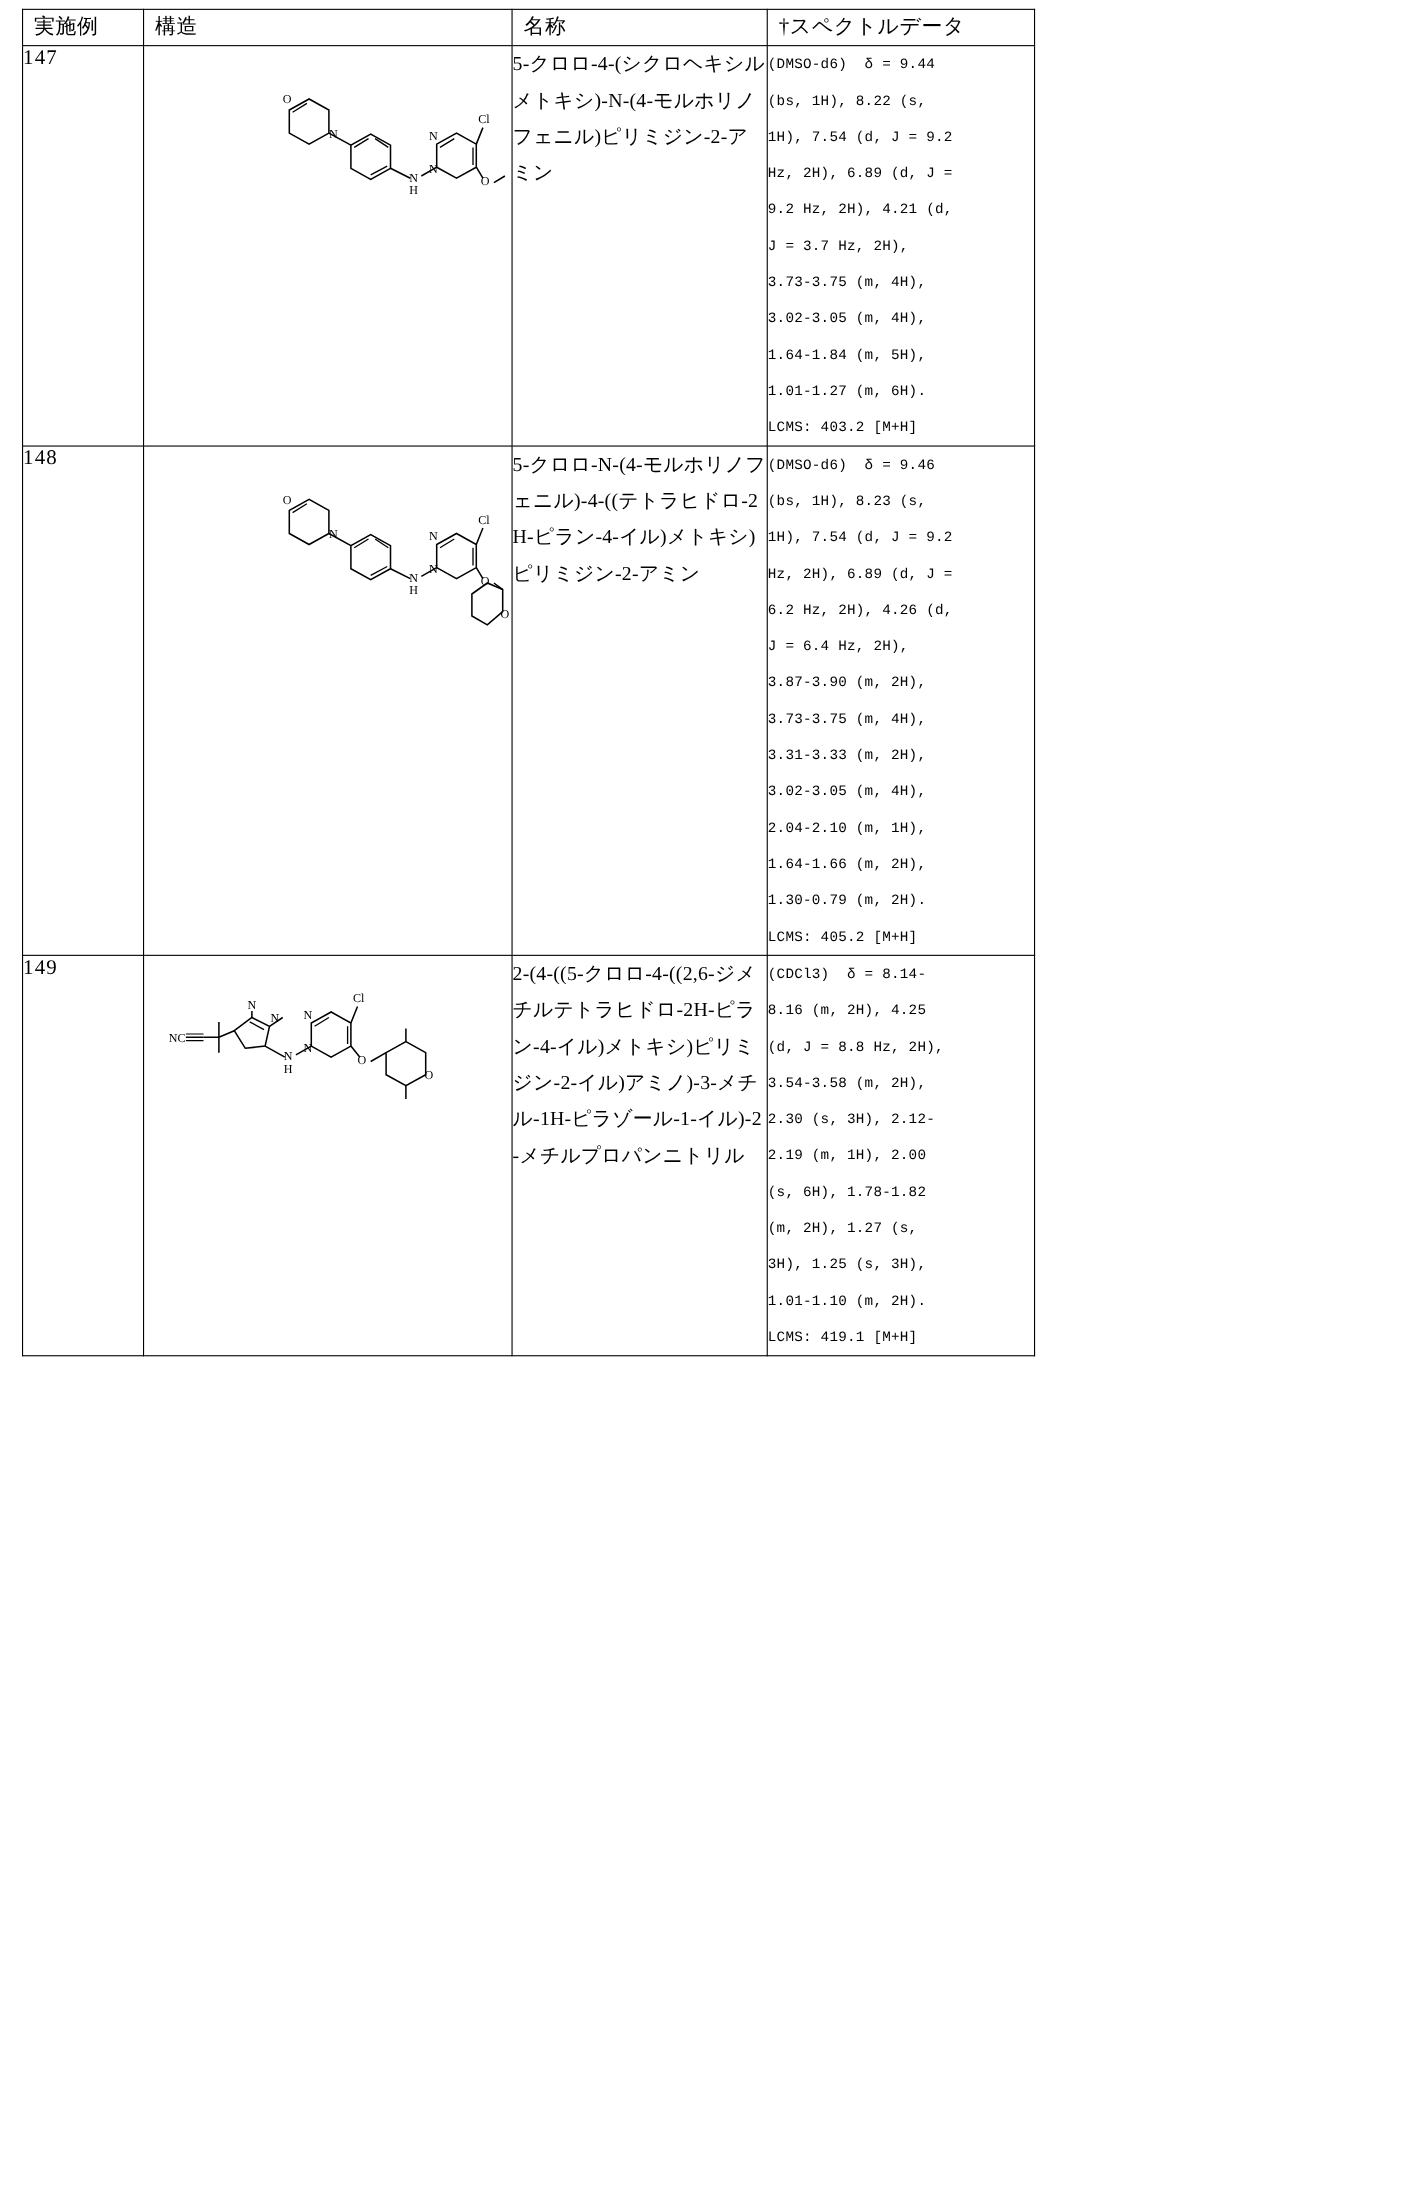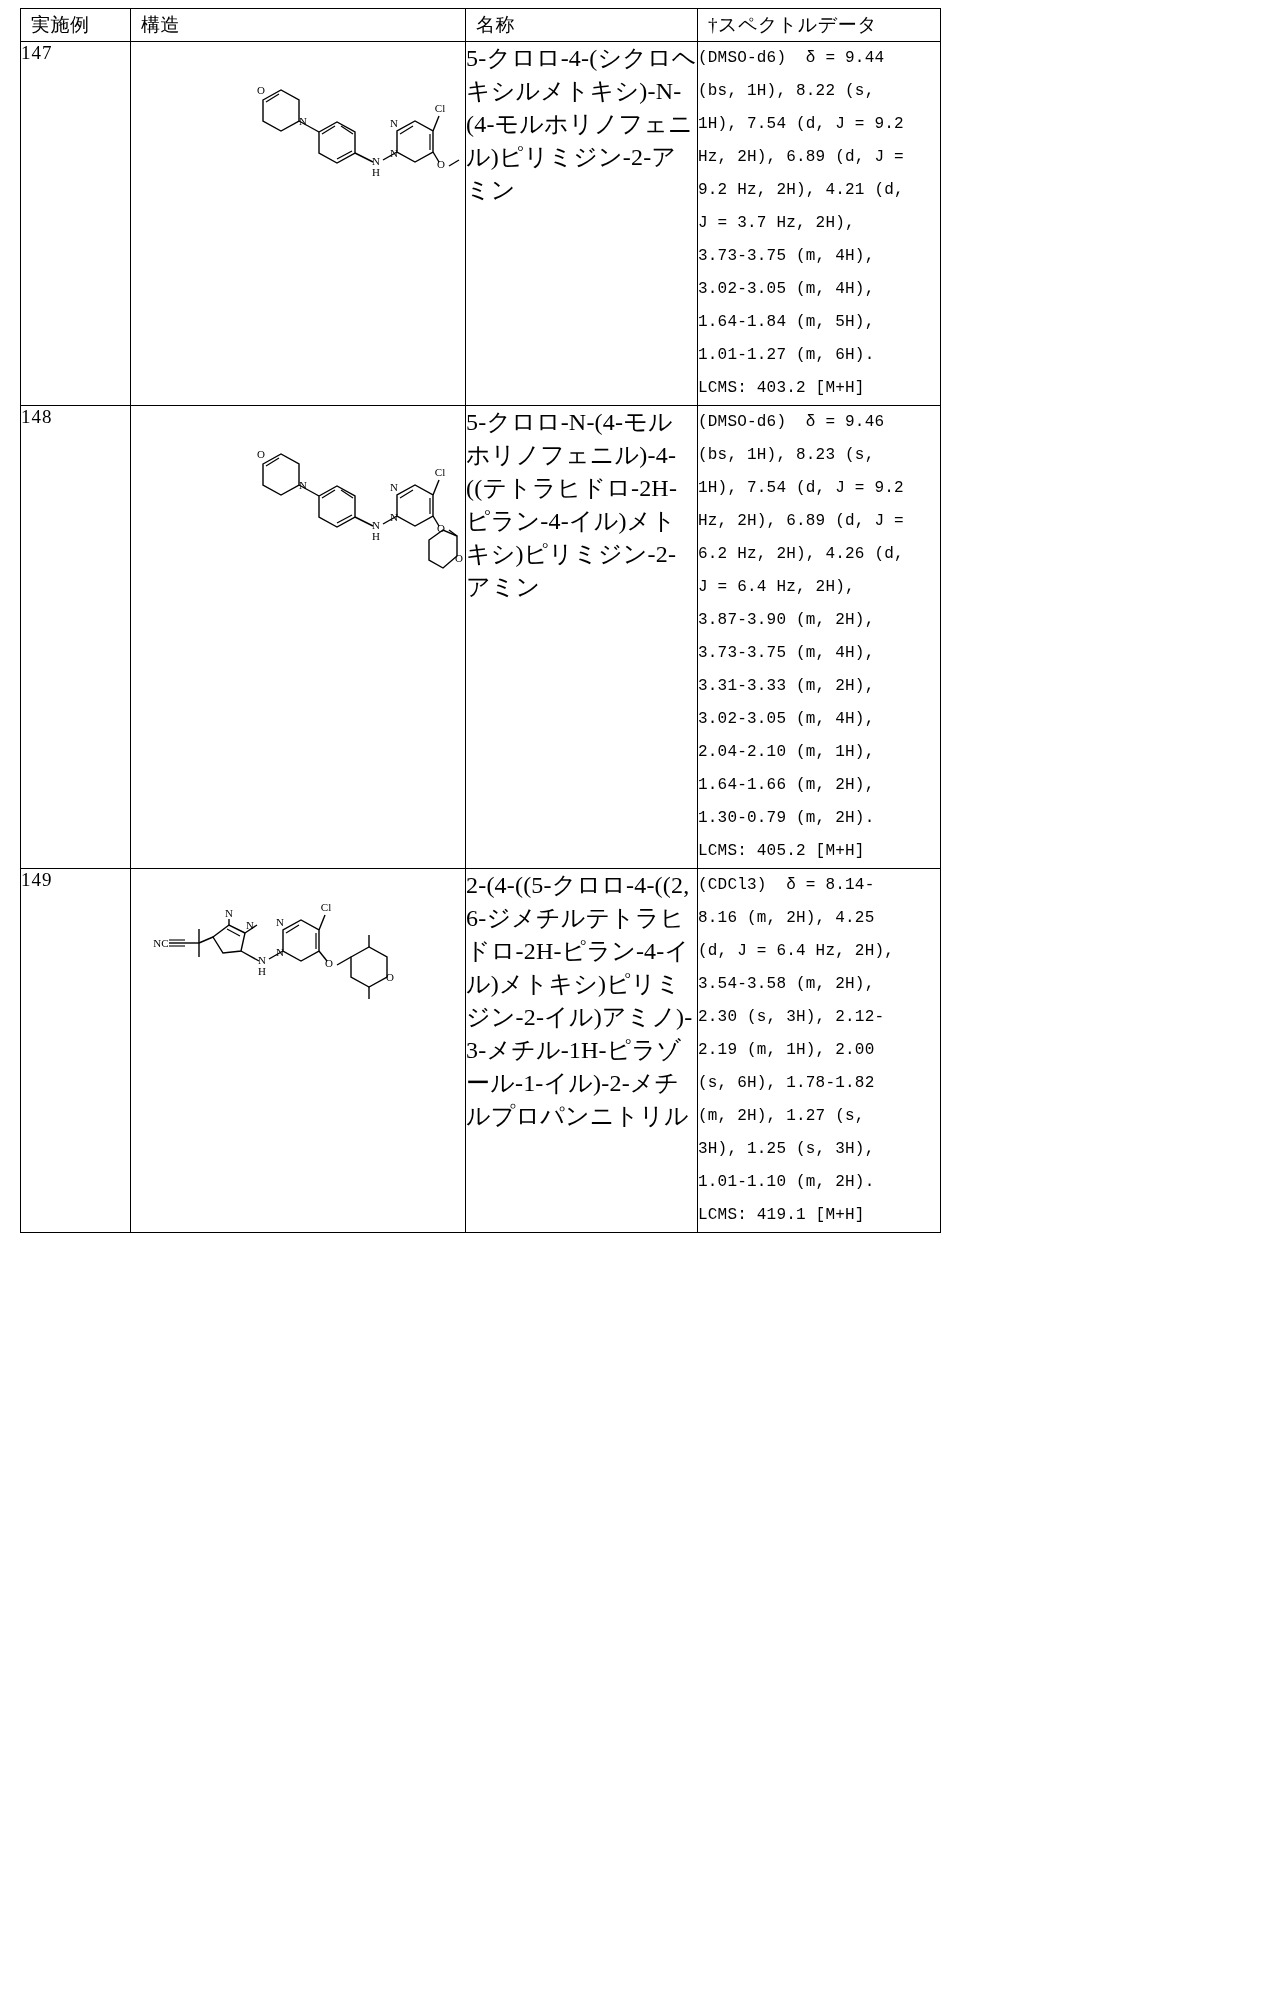--- a/index.html
+++ b/index.html
@@ -53,39 +53,39 @@
   }
   .cell-example {
     text-align: left;
     vertical-align: middle;
     font-size: 19px;
     letter-spacing: 1px;
     padding-left: 14px;
   }
   .cell-name {
     vertical-align: middle;
-    font-size: 24px;
+    font-size: 18px;
     line-height: 33px;
     padding: 6px 6px 6px 10px;
     letter-spacing: 0.2px;
     word-break: break-all;
     font-family: Liberation Serif, serif;
   }
   .cell-spectral {
     vertical-align: top;
     font-size: 18px;
     line-height: 33px;
     padding: 6px 6px 6px 10px;
     letter-spacing: 0.2px;
     font-family: "Liberation Mono", monospace;
   }
   .cell-spectral .line {
     white-space: pre-wrap;
     font-family: "Liberation Mono", monospace;
-    font-size: 16px;
+    font-size: 13px;
   }
   .cell-structure {
     vertical-align: middle;
     text-align: center;
     padding: 4px 0;
   }
   .struct-wrap {
     display: flex;
     align-items: center;
     justify-content: center;
@@ -287,21 +287,21 @@
               <text x="196" y="98">O</text>
               <text x="257" y="112">O</text>
             </g>
           </svg>
         </div>
       </td>
       <td class="cell-name">2-(4-((5-クロロ-4-((2,6-ジメチルテトラヒドロ-2H-ピラン-4-イル)メトキシ)ピリミジン-2-イル)アミノ)-3-メチル-1H-ピラゾール-1-イル)-2-メチルプロパンニトリル</td>
       <td class="cell-spectral">
         <div class="line">(CDCl3)  δ = 8.14-</div>
         <div class="line">8.16 (m, 2H), 4.25</div>
-        <div class="line">(d, J = 6.4 Hz, 2H),</div>
+        <div class="line">(d, J = 8.8 Hz, 2H),</div>
         <div class="line">3.54-3.58 (m, 2H),</div>
         <div class="line">2.30 (s, 3H), 2.12-</div>
         <div class="line">2.19 (m, 1H), 2.00</div>
         <div class="line">(s, 6H), 1.78-1.82</div>
         <div class="line">(m, 2H), 1.27 (s,</div>
         <div class="line">3H), 1.25 (s, 3H),</div>
         <div class="line">1.01-1.10 (m, 2H).</div>
         <div class="line">LCMS: 419.1 [M+H]</div>
       </td>
     </tr>

